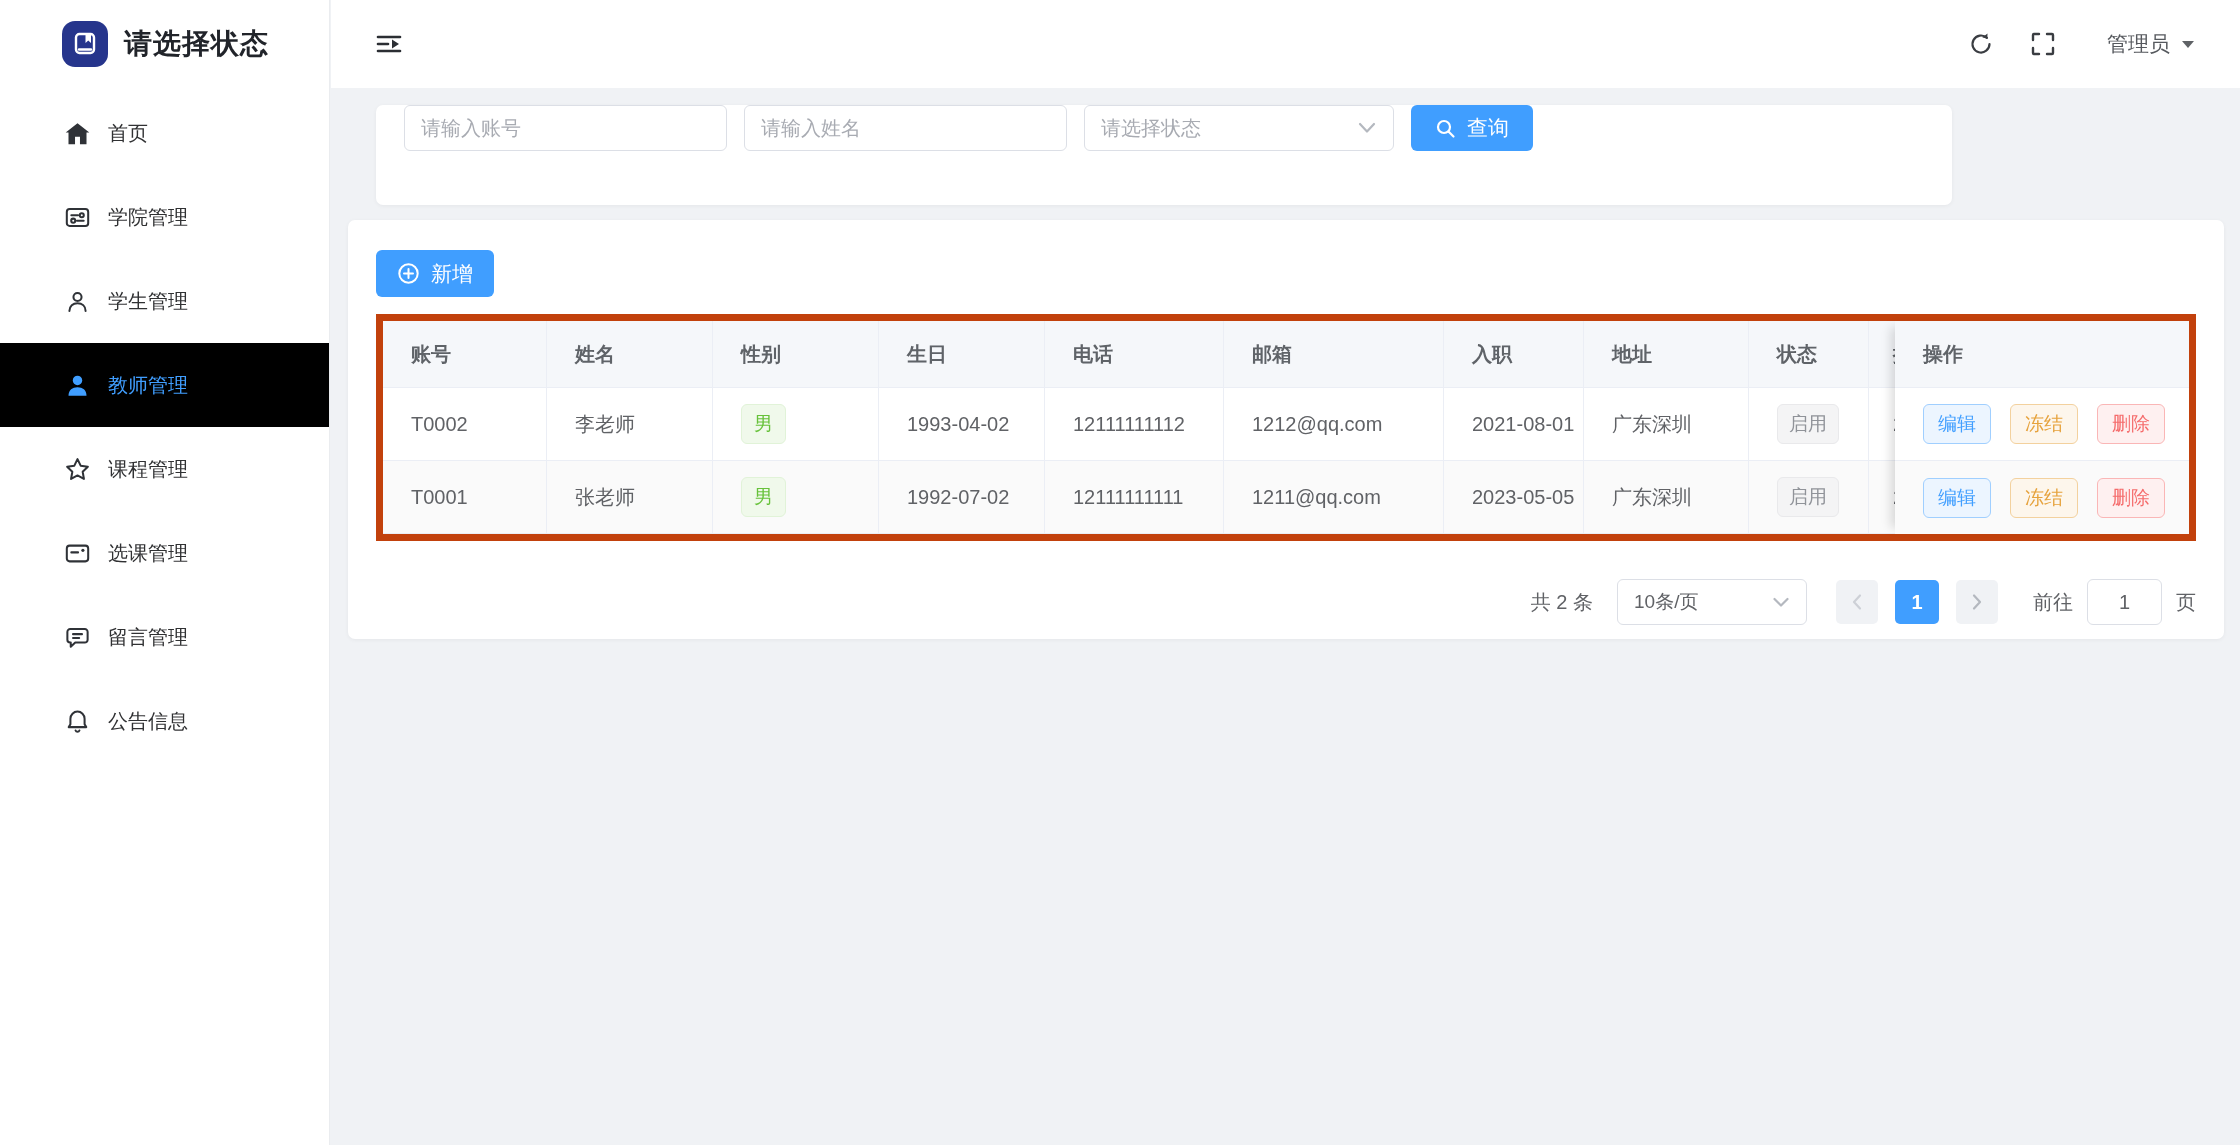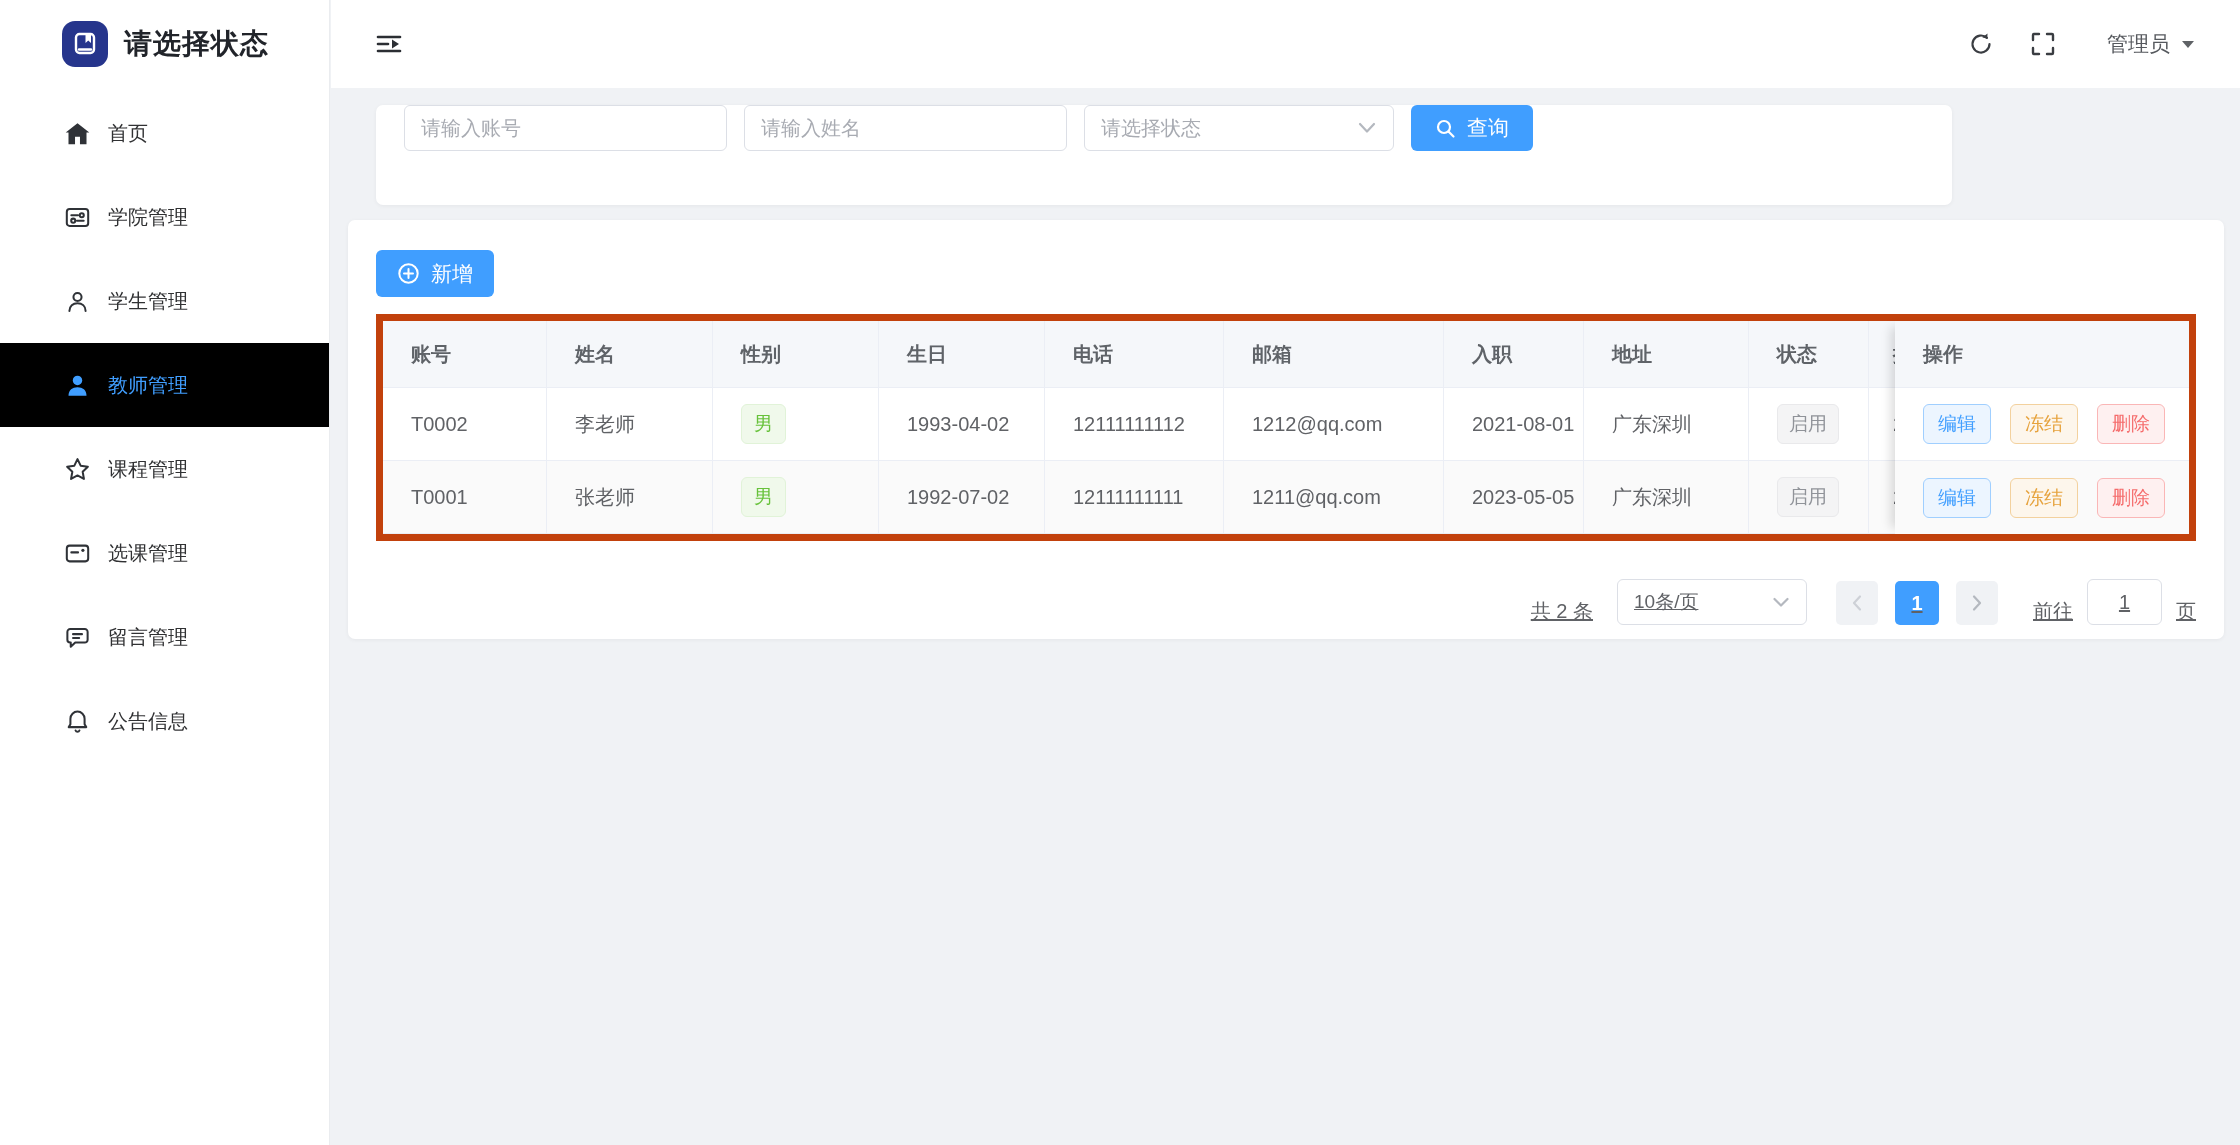--- a/index.html
+++ b/index.html
@@ -104,22 +104,22 @@
   
   .abtn {
     height: 40px; padding: 0 14px; border-radius: 6px; font-size: 19px;
     display: inline-flex; align-items: center; cursor: pointer; font-family: inherit;
   }
   .abtn-edit   { background: #ecf5ff; border: 1.5px solid #a0cfff; color: #409eff; }
   .abtn-freeze { background: #fdf6ec; border: 1.5px solid #f3d19e; color: #e6a23c; }
   .abtn-delete { background: #fef0f0; border: 1.5px solid #fab6b6; color: #f56c6c; }
   
   .pagination {
-    margin-top: 38px; height: 46px; display: flex; align-items: flex-end; justify-content: flex-end;
-    font-size: 20px; color: #606266; text-decoration: underline;
+    margin-top: 38px; height: 46px; display: flex; align-items: center; justify-content: flex-end;
+    font-size: 20px; color: #606266;
   }
   .pg-size {
     width: 190px; height: 46px; border: 1.5px solid #dcdfe6; border-radius: 6px;
     display: flex; align-items: center; padding: 0 16px; margin-left: 24px; cursor: pointer;
   }
   .pg-size span { flex: 1; font-size: 19px; color: #606266; }
   .pg-btn {
     width: 42px; height: 44px; background: #f0f2f5; border: none; border-radius: 5px;
     display: flex; align-items: center; justify-content: center; cursor: pointer;
   }

